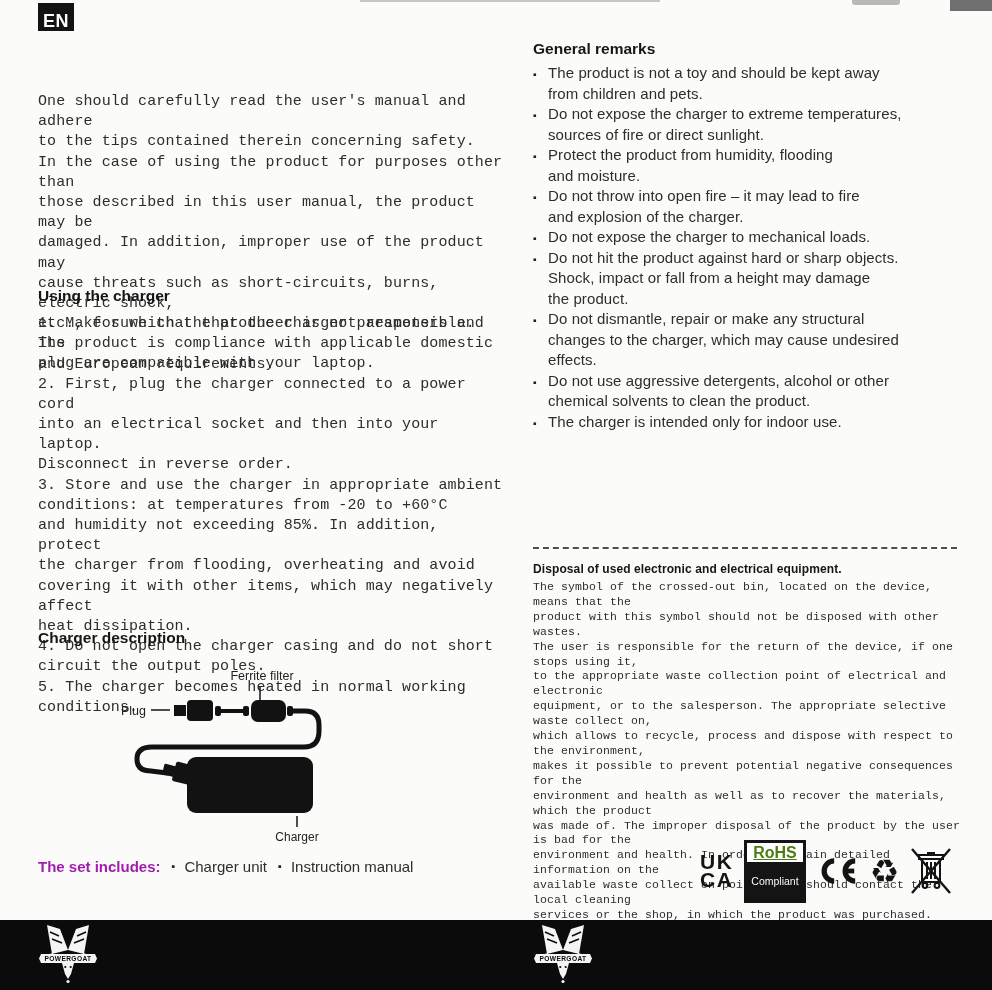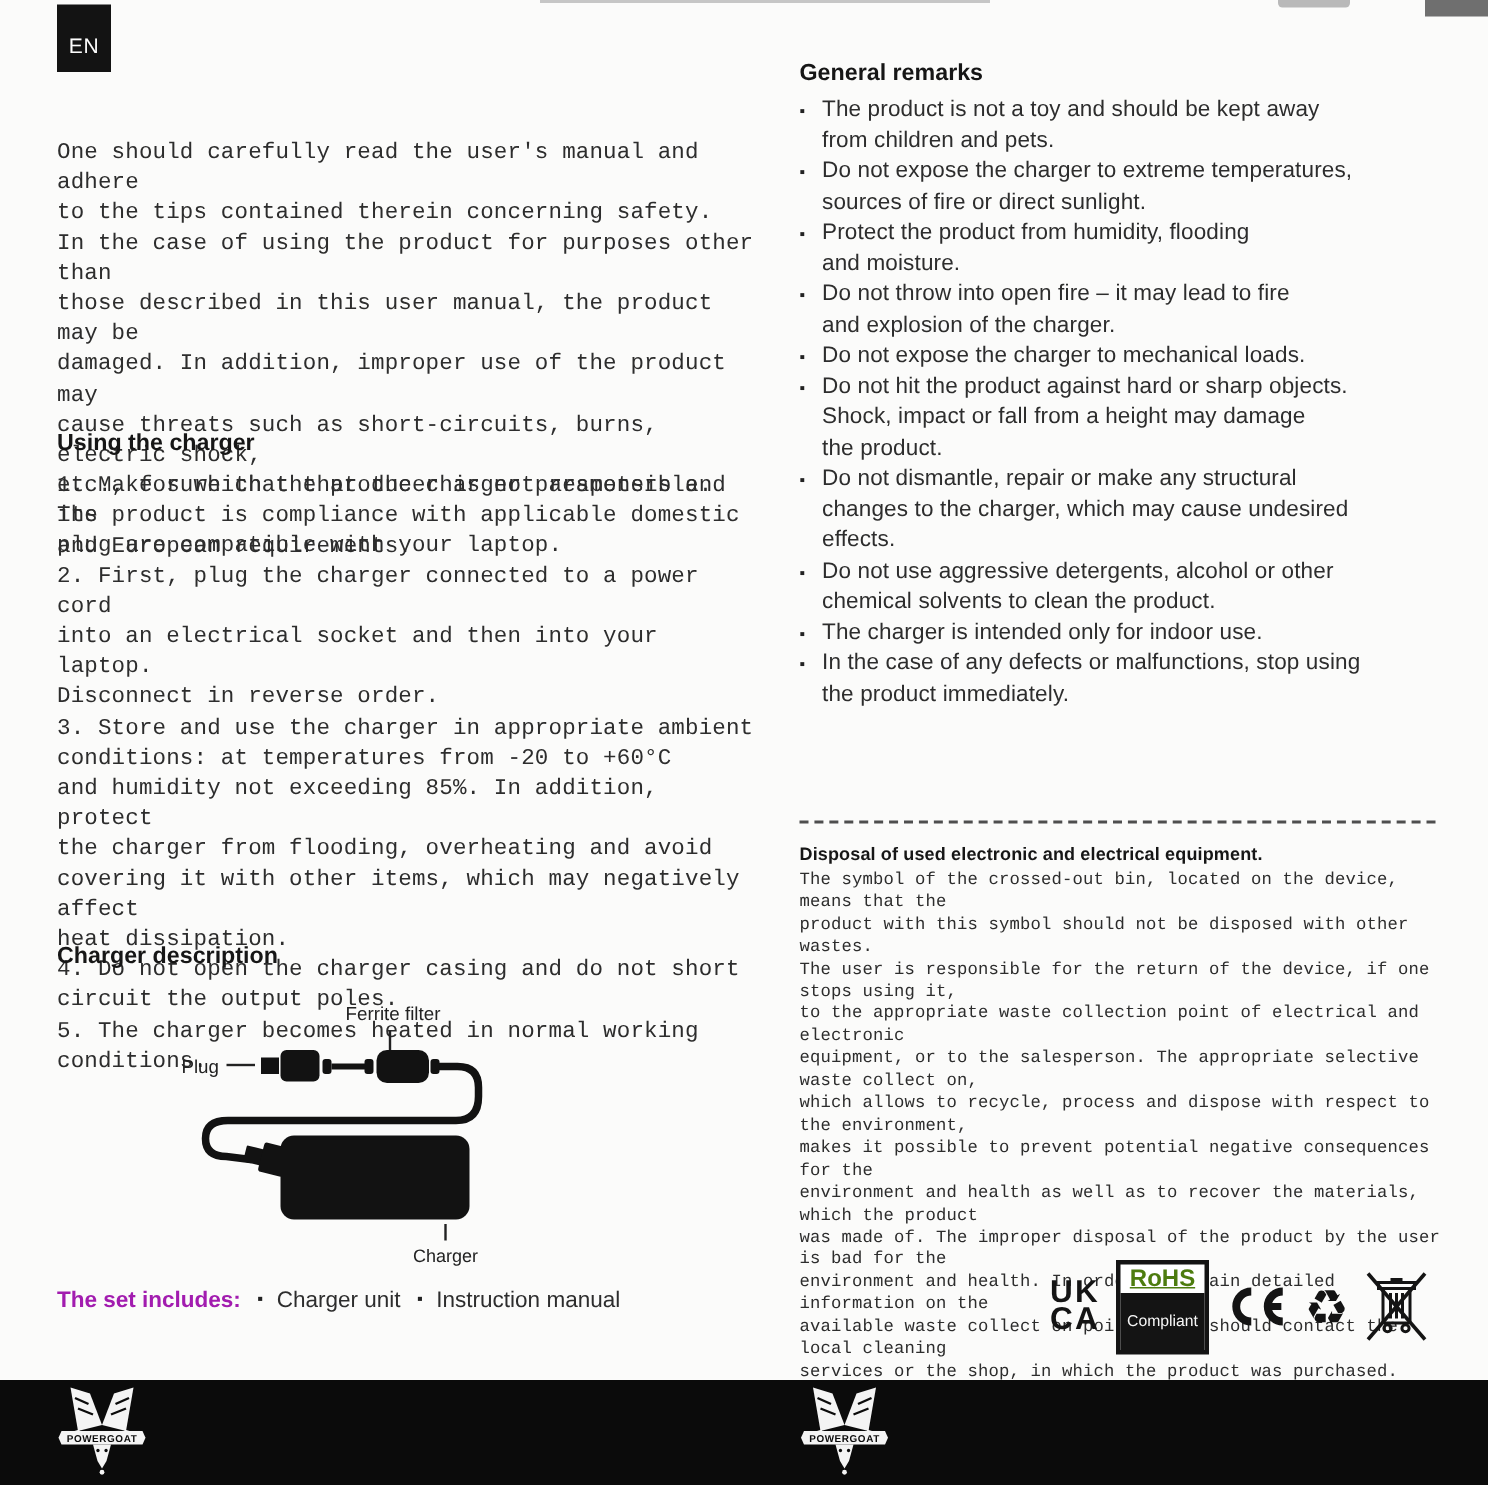--- a/index.html
+++ b/index.html
@@ -10,22 +10,22 @@
     -webkit-font-smoothing:antialiased;
   }
   .abs{position:absolute;}
   .multi{white-space:pre-line;}
   
   .art-topline{left:360px;top:0;width:300px;height:2px;background:#c6c6c6;}
   .art-smudge{left:852px;top:0;width:48px;height:5px;background:#b9b9b9;border-radius:0 0 3px 3px;}
   .art-corner{left:950px;top:0;width:42px;height:11px;background:#6f6f6f;}
   
   .en-badge{
-    left:38px;top:3px;width:36px;height:45px;background:#131313;color:#fdfdfd;
-    font-size:14px;font-weight:normal;display:flex;align-items:center;justify-content:center;
+    left:38px;top:3px;width:36px;height:28px;background:#131313;color:#fdfdfd;
+    font-size:18px;font-weight:bold;display:flex;align-items:center;justify-content:center;
     padding-top:8px;box-sizing:border-box;letter-spacing:.5px;
   }
   h1,h2,h3{margin:0;color:#161616;font-weight:bold;}
   .title-main{left:38px;top:66px;width:470px;font-size:15.5px;letter-spacing:.1px;}
   .para{font-size:15px;line-height:20.2px;margin:0;letter-spacing:.1px;font-family:Liberation Mono, monospace;}
   .intro{left:38px;top:92px;width:472px;}
   .h-using{left:38px;top:287px;font-size:15.5px;}
   .steps{left:38px;top:314px;width:472px;}
   .h-desc{left:38px;top:629px;font-size:15.5px;}
   .diagram{left:38px;top:656px;}
@@ -145,22 +145,20 @@
     <li>Do not expose the charger to mechanical loads.</li>
     <li>Do not hit the product against hard or sharp objects.
 Shock, impact or fall from a height may damage
 the product.</li>
     <li>Do not dismantle, repair or make any structural
 changes to the charger, which may cause undesired
 effects.</li>
     <li>Do not use aggressive detergents, alcohol or other
 chemical solvents to clean the product.</li>
     <li>The charger is intended only for indoor use.</li>
-    <li>In the case of any defects or malfunctions, stop using
-the product immediately.</li>
   </ul>
 
   <div class="abs dashed-sep"></div>
 
   <h3 class="abs h-disposal">Disposal of used electronic and electrical equipment.</h3>
   <p class="abs para multi disposal-text">The symbol of the crossed-out bin, located on the device, means that the
 product with this symbol should not be disposed with other wastes.
 The user is responsible for the return of the device, if one stops using it,
 to the appropriate waste collection point of electrical and electronic
 equipment, or to the salesperson. The appropriate selective waste collect on,

